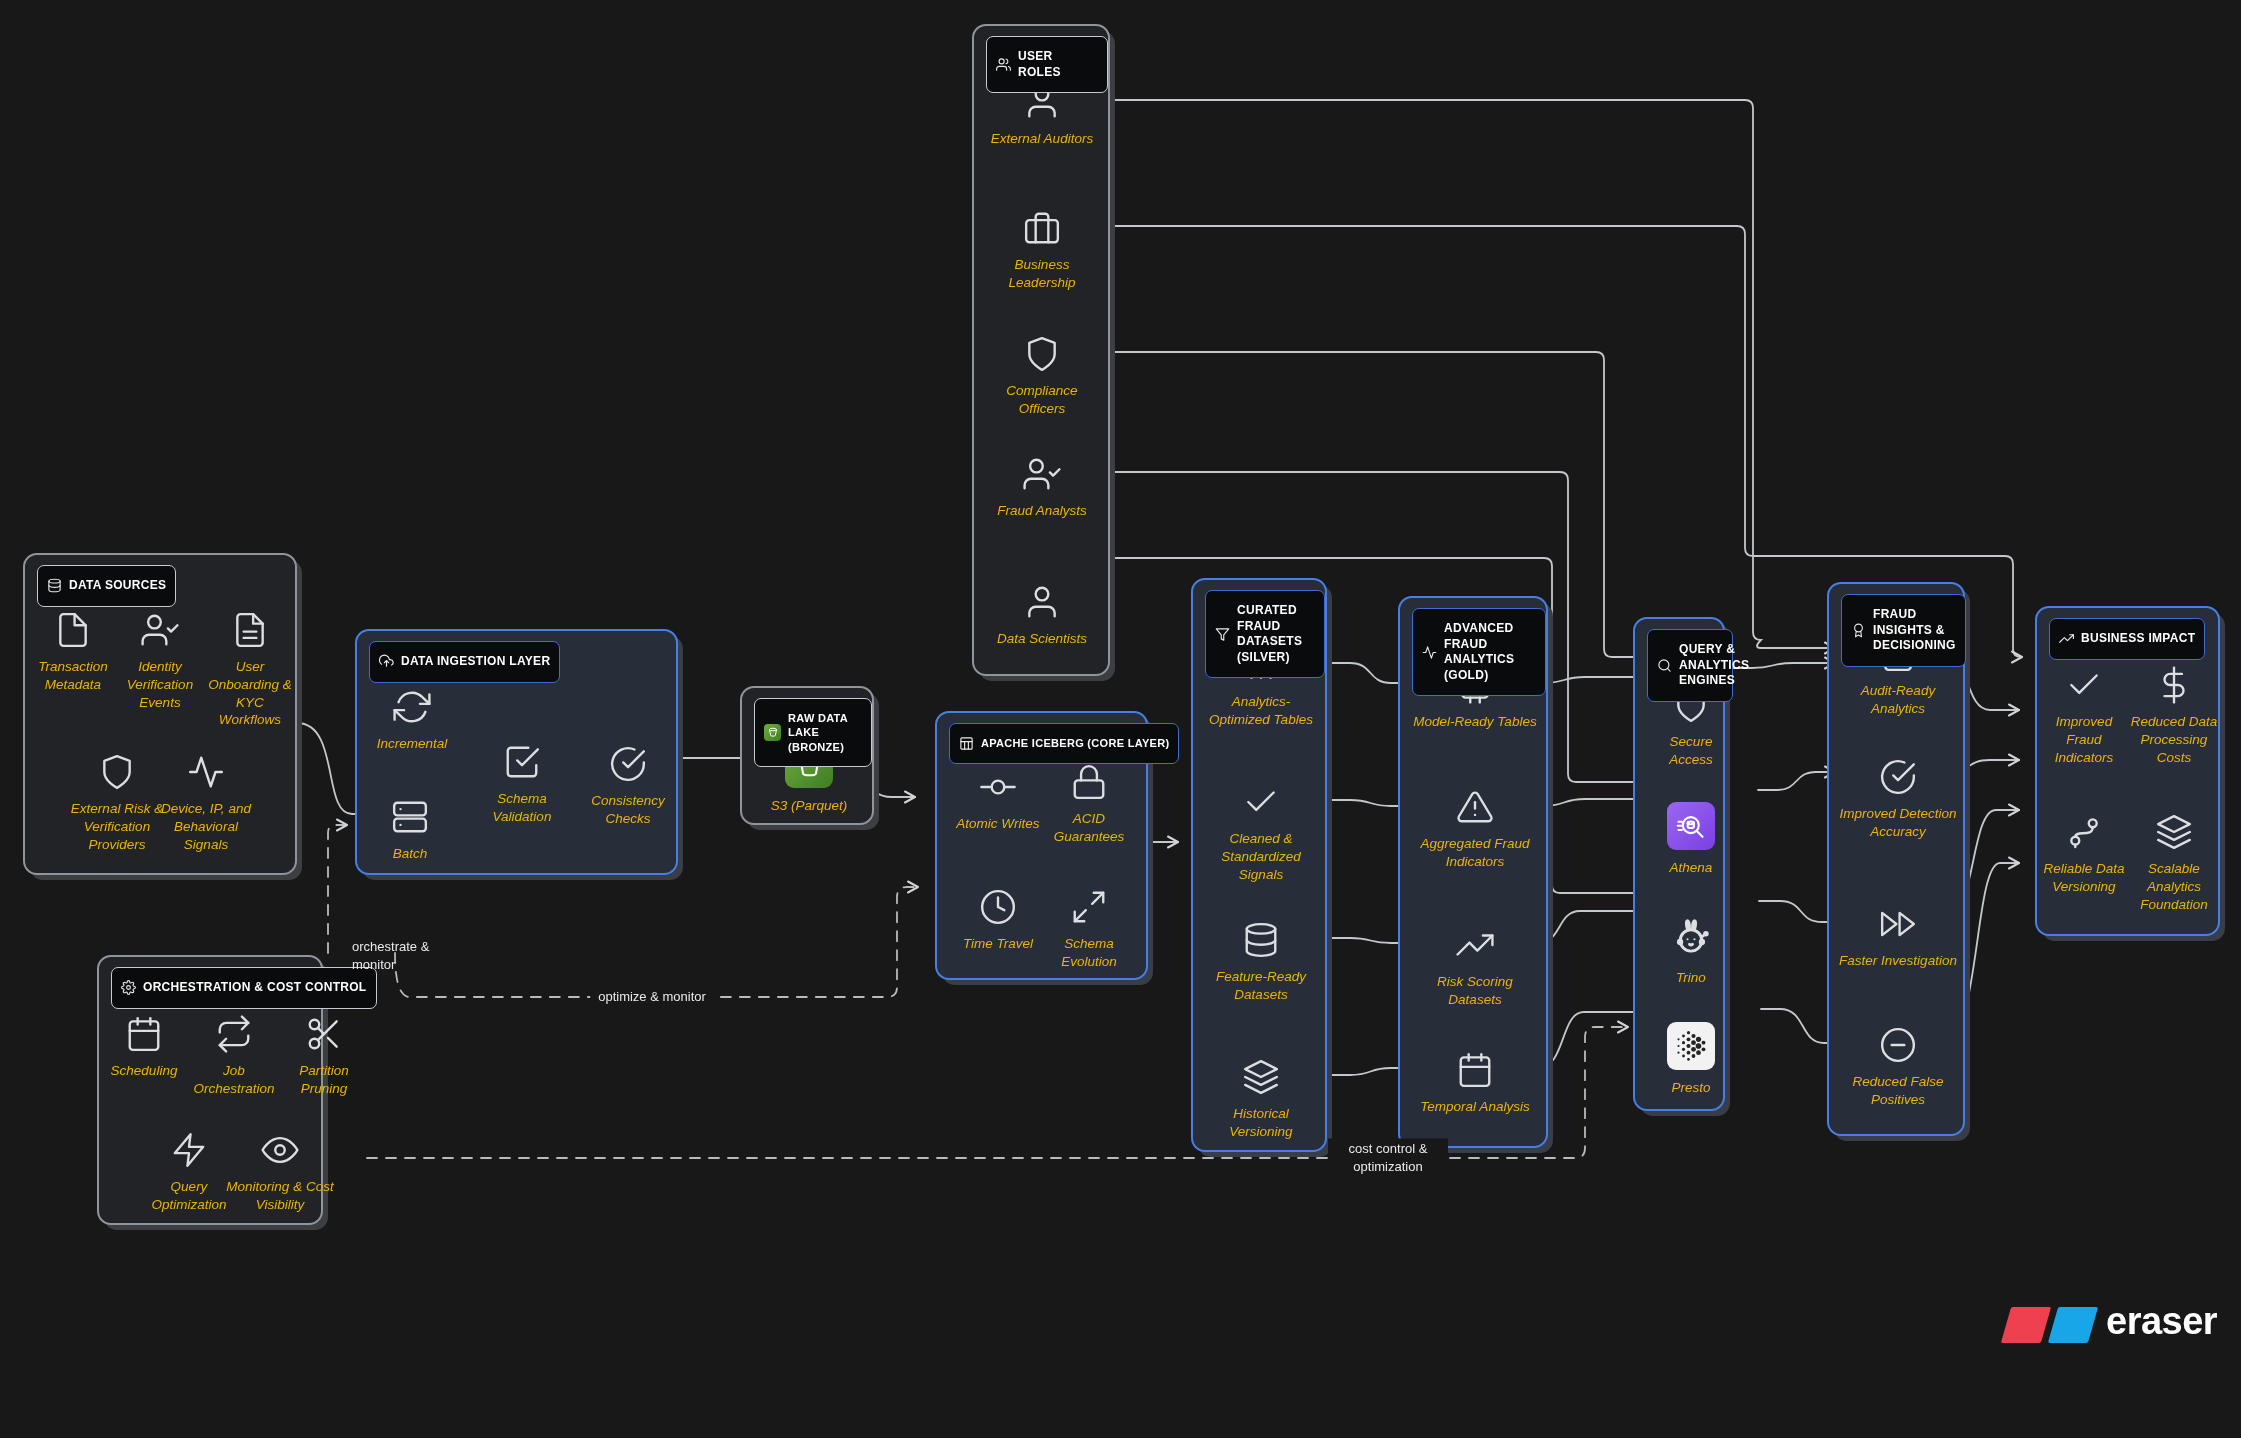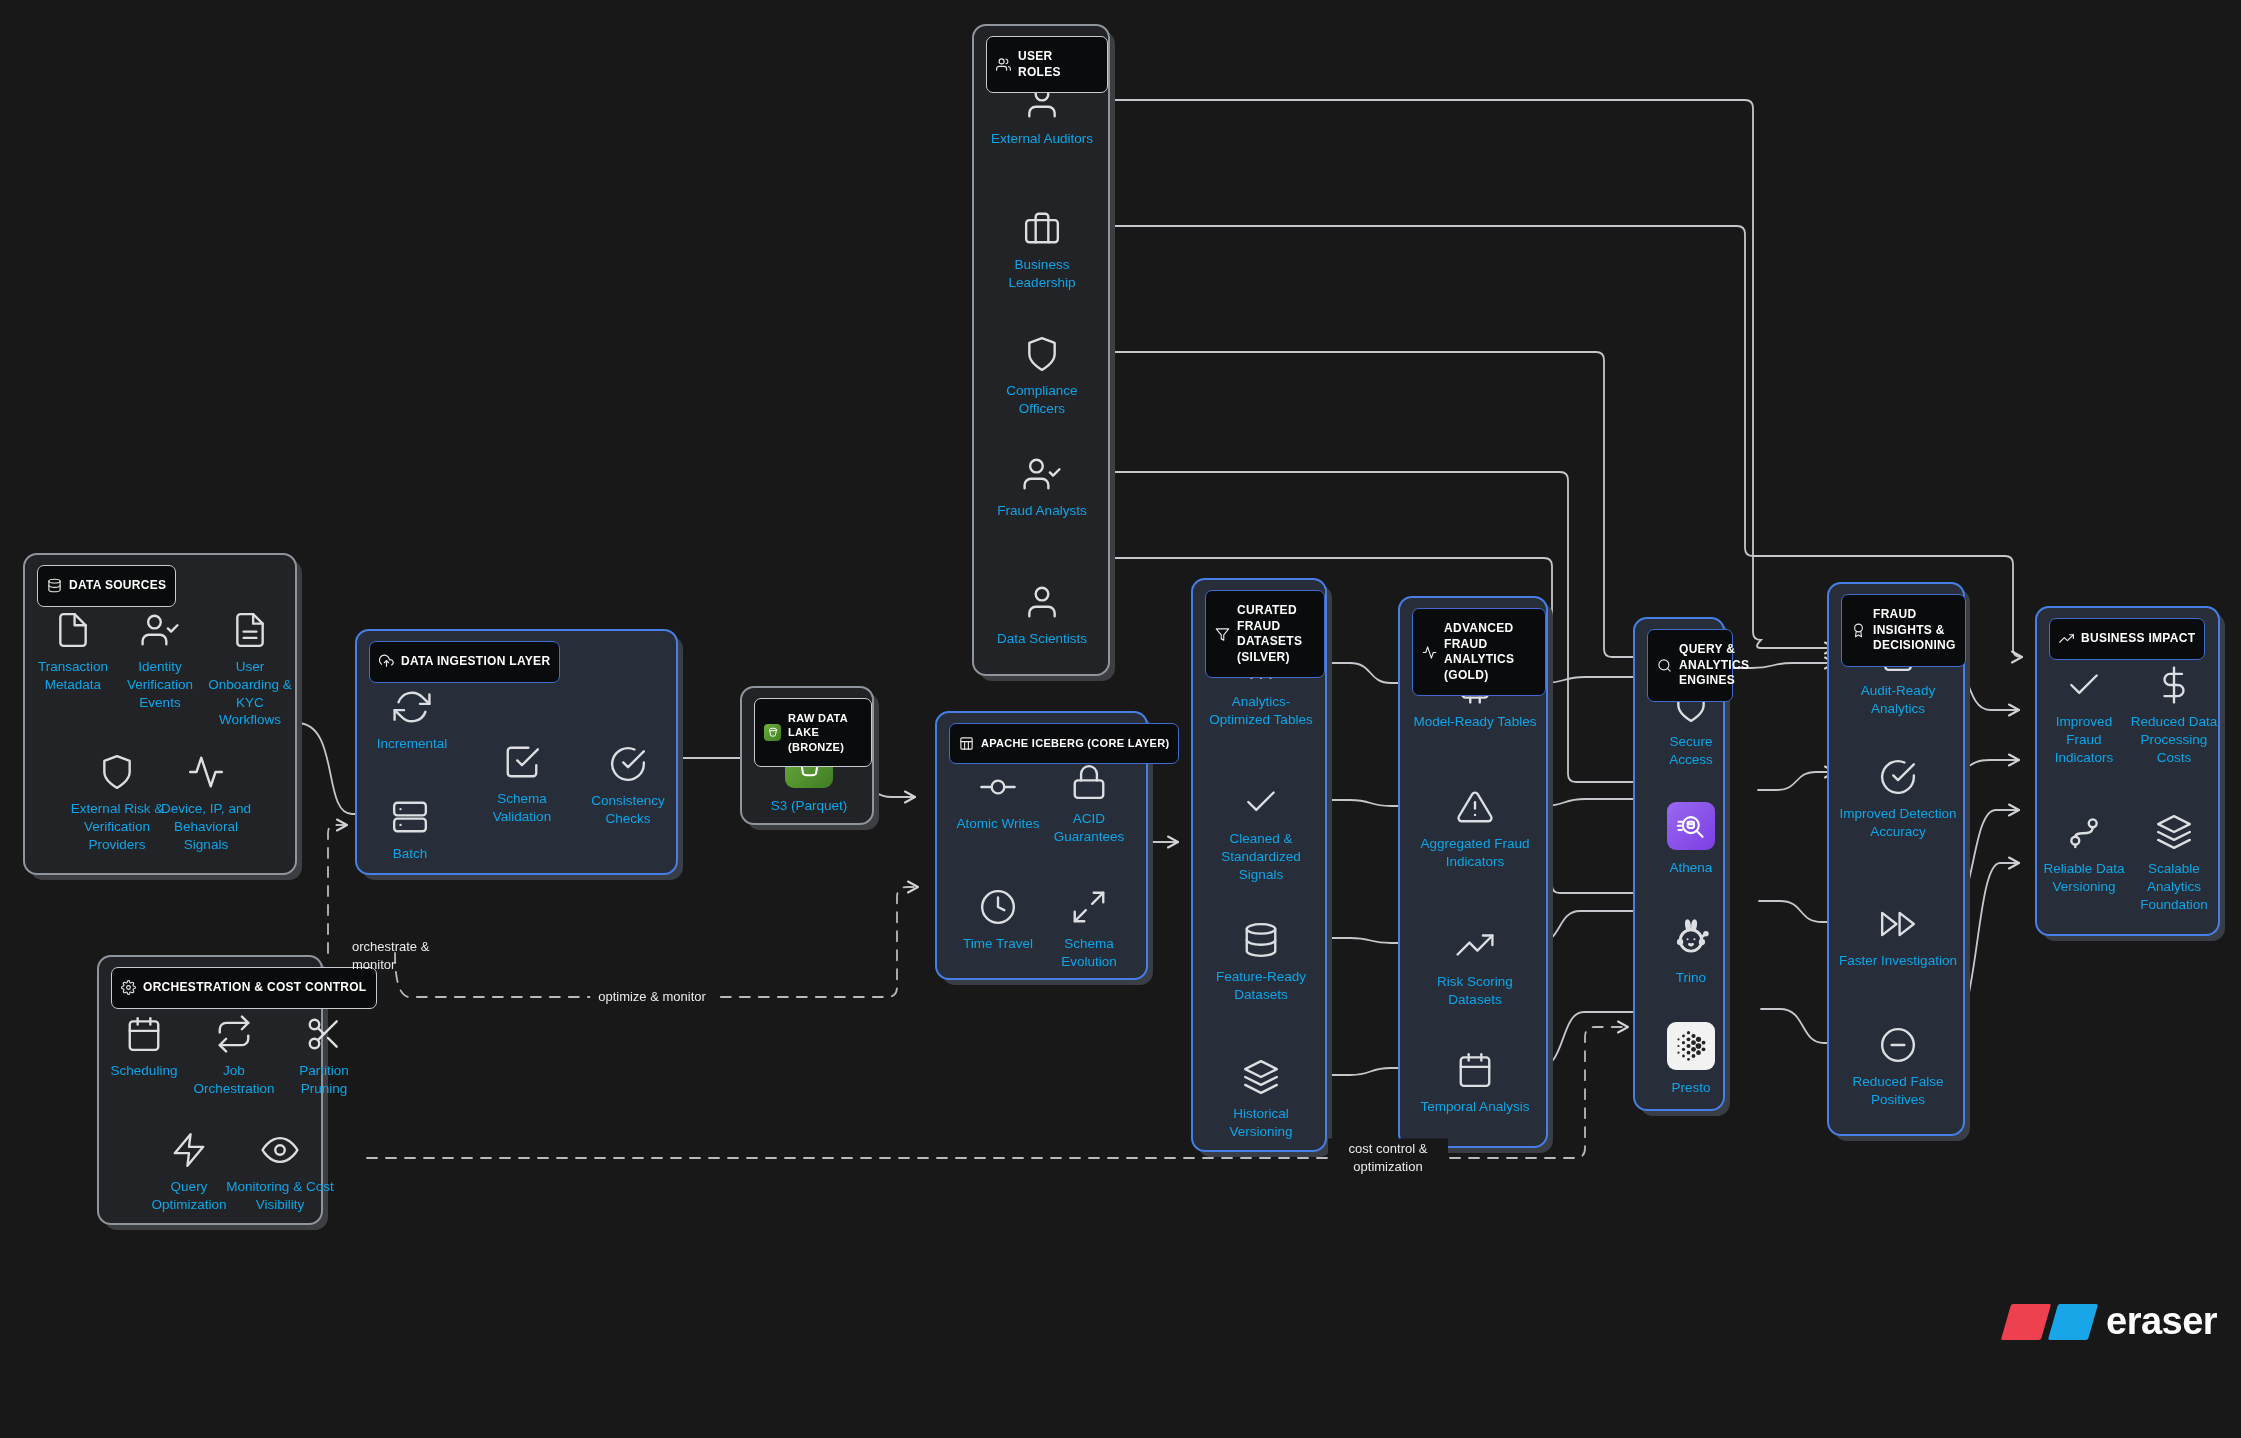--- a/index.html
+++ b/index.html
@@ -14,32 +14,32 @@
   .badge{position:absolute;left:12px;top:10px;display:flex;align-items:center;gap:7px;
          background:#0a0b0c;border:1.5px solid #c7cbd1;border-radius:7px;padding:12px 9px;
          font-weight:700;font-size:12px;letter-spacing:.3px;color:#fff;line-height:1.3;z-index:3;}
   .panel.blue .badge{border-color:#3f6cd1;}
   .badge svg{width:15px;height:15px;flex:none;fill:none;stroke:#eaeaea;stroke-width:1.8;
              stroke-linecap:round;stroke-linejoin:round;}
   .badge .mini-sq{width:17px;height:17px;border-radius:4px;flex:none;display:flex;align-items:center;justify-content:center;
                   background:linear-gradient(135deg,#6fae3f,#3e7d23);}
   .badge .mini-sq svg{width:12px;height:12px;stroke:#fff;stroke-width:2;}
   .item{position:absolute;display:flex;flex-direction:column;align-items:center;gap:9px;
-        text-align:center;font-size:13.5px;line-height:1.32;color:#0ea5e9;z-index:2;}
+        text-align:center;font-size:13.5px;line-height:1.32;color:#eab308;z-index:2;font-style:italic;}
   .ic{width:38px;height:38px;fill:none;stroke:#dcdee1;color:#dcdee1;stroke-width:1.5;
       stroke-linecap:round;stroke-linejoin:round;flex:none;}
   .ic.big{width:46px;height:46px;}
   .sq{width:48px;height:48px;border-radius:9px;display:flex;align-items:center;justify-content:center;flex:none;}
   .sq svg{width:33px;height:33px;fill:none;stroke:#fff;color:#fff;stroke-width:1.5;stroke-linecap:round;stroke-linejoin:round;}
   .sq.green{background:linear-gradient(135deg,#6fae3f,#3e7d23);}
   .sq.purple{background:linear-gradient(135deg,#9a67f0,#7b3fe4);}
   .sq.white{background:#f2f2f2;}
   .elabel{position:absolute;font-size:13px;color:#e9eaeb;line-height:1.35;z-index:4;}
   .elabel.onwire{transform:translate(-50%,-50%);background:#181818;padding:2px 8px;text-align:center;}
-  .logo{position:absolute;left:2006px;top:1300px;display:flex;align-items:center;gap:13px;z-index:5;}
+  .logo{position:absolute;left:2006px;top:1300px;display:flex;align-items:flex-end;gap:13px;z-index:5;}
   .par{width:40px;height:36px;transform:skewX(-16deg);border-radius:2px;}
   .par.red{background:#ee404f;}
   .par.blue{background:#18a6e8;margin-left:-6px;}
   .logo-text{font-size:38px;font-weight:700;color:#fff;letter-spacing:-.5px;}
   .presto-dots circle{fill:#242424;stroke:none;}
 </style>
 </head>
 <body>
 
 <svg width="0" height="0" style="position:absolute">

